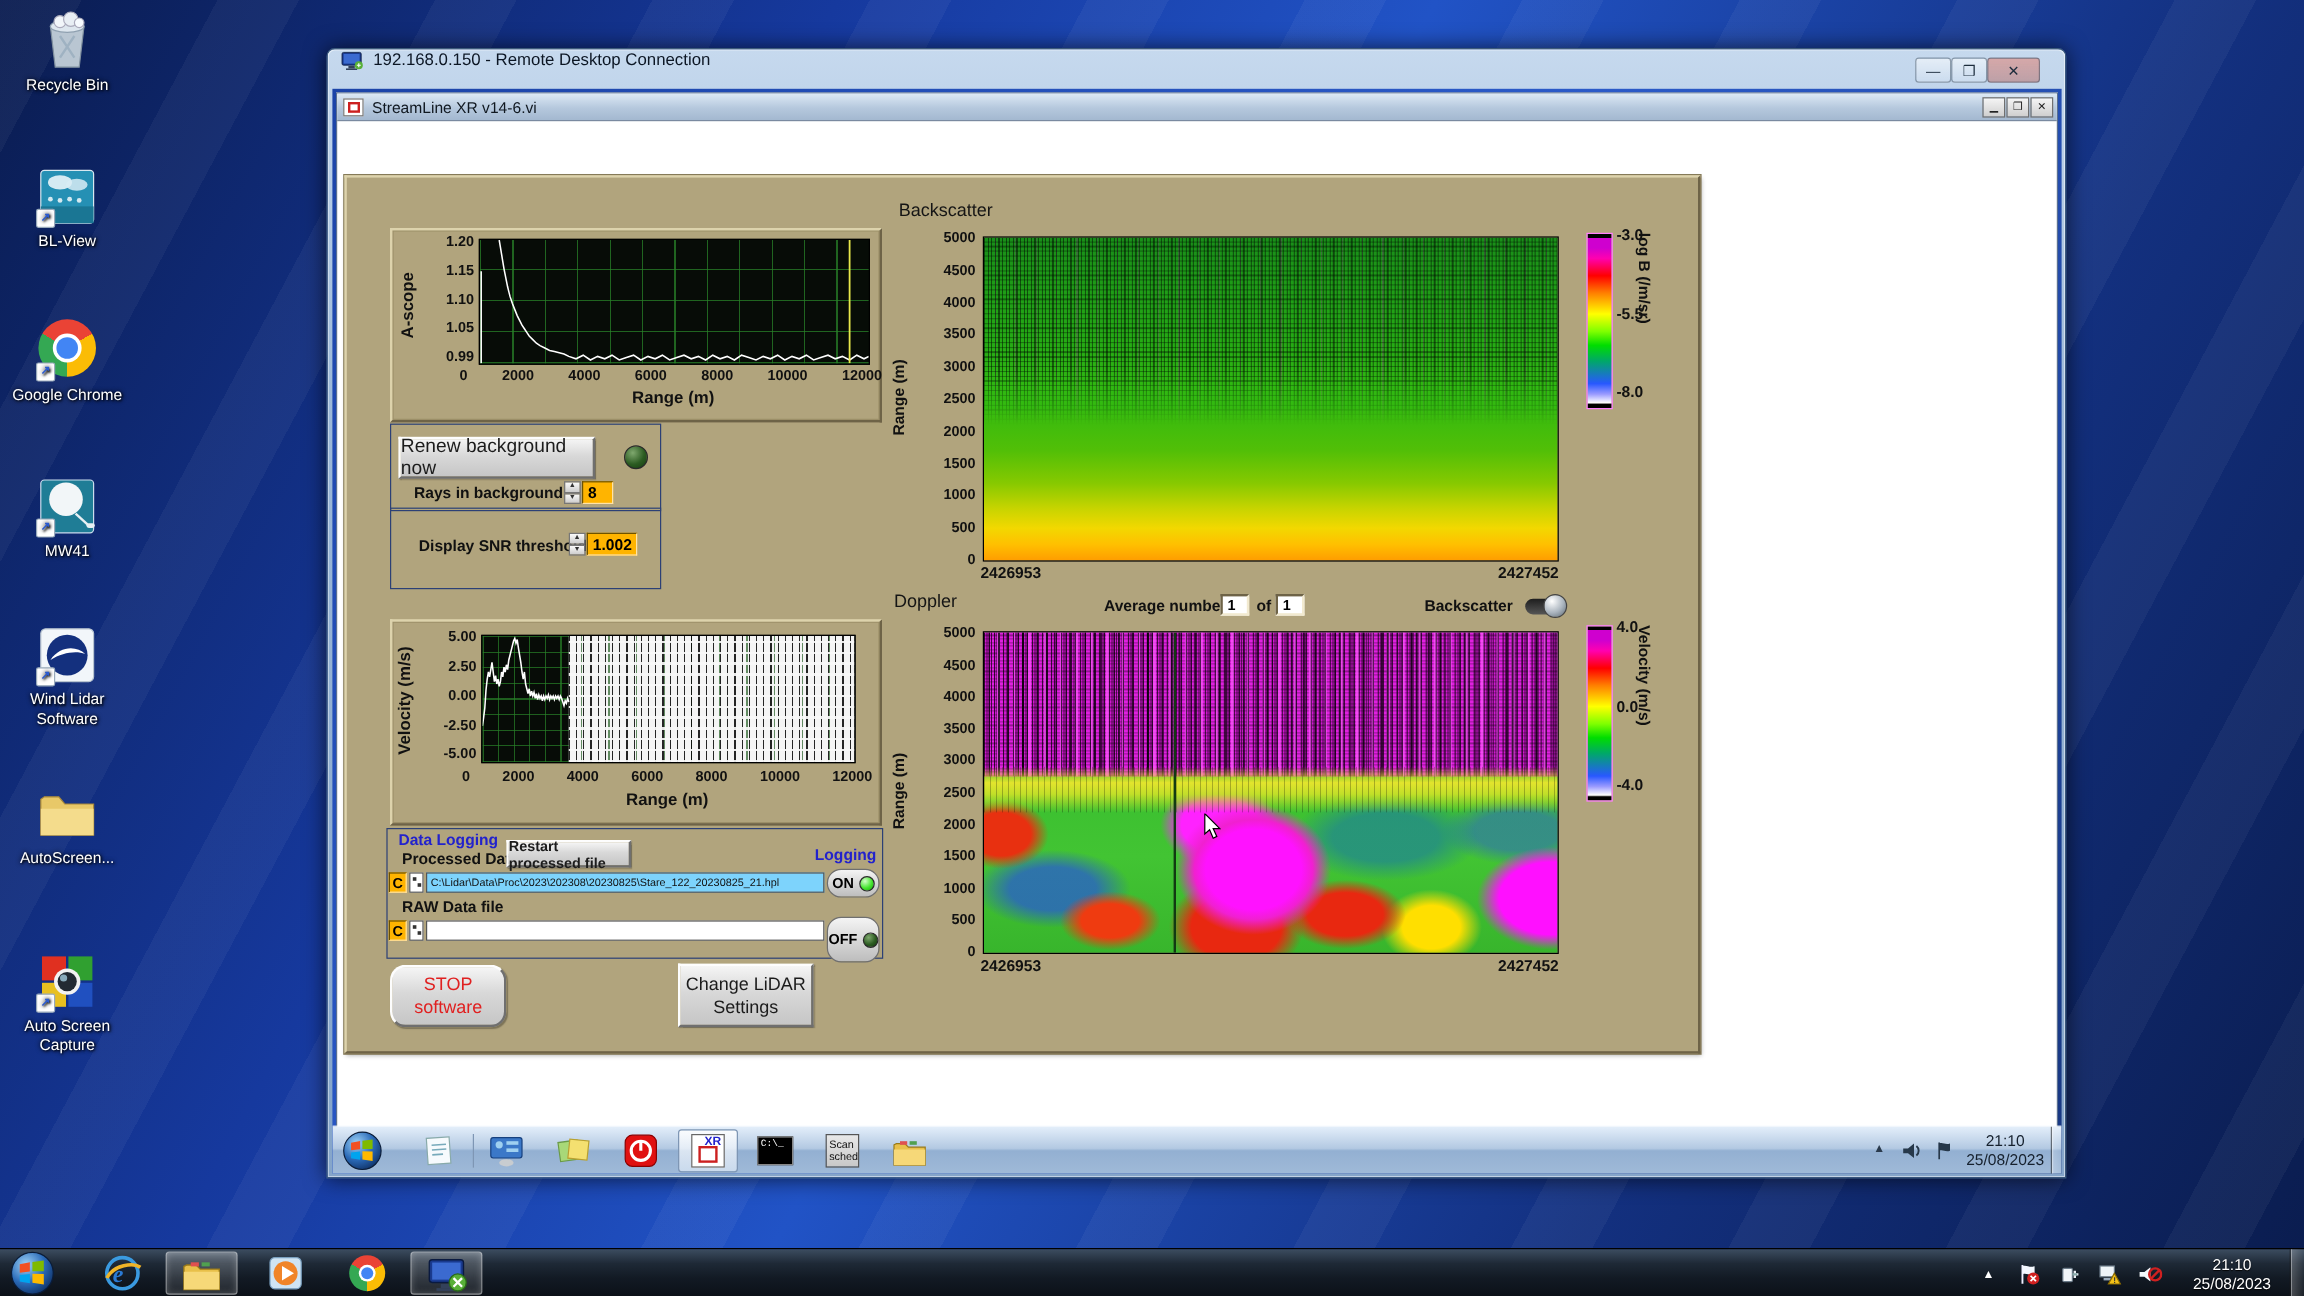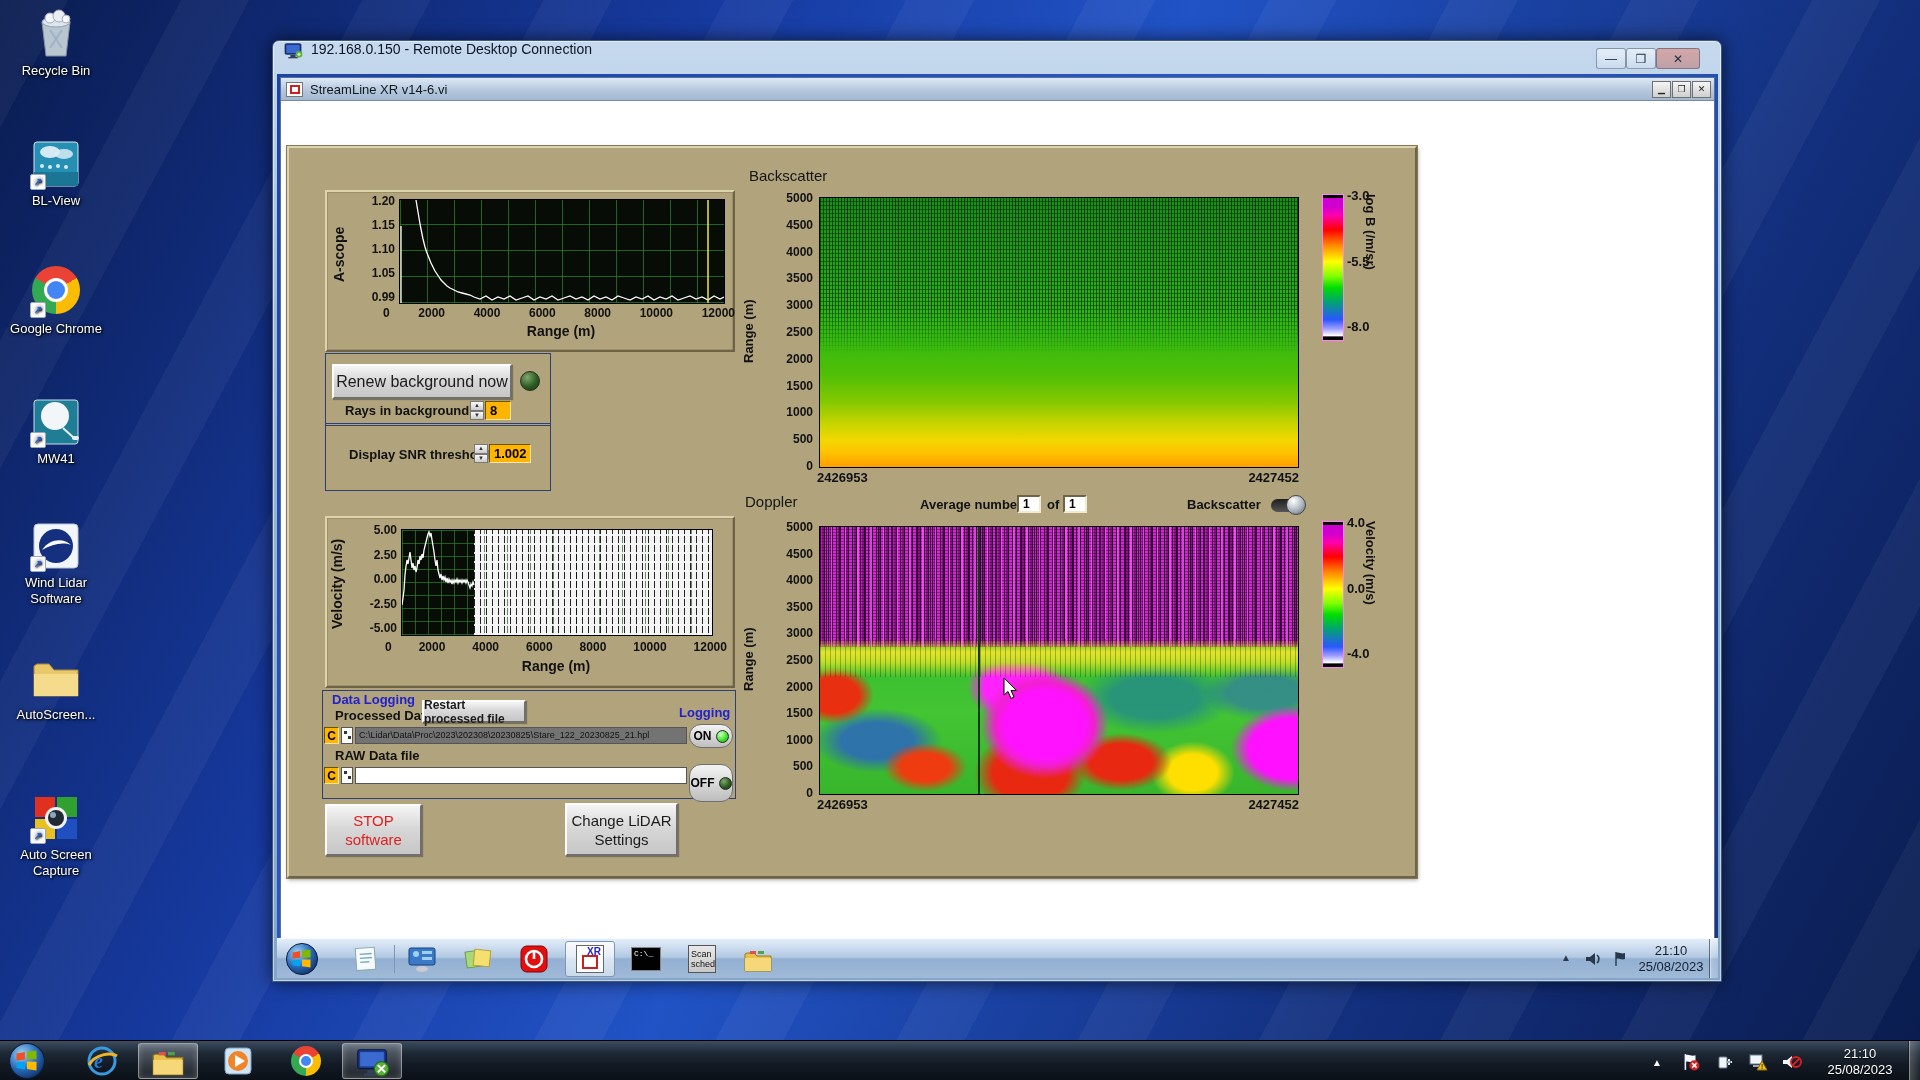--- a/index.html
+++ b/index.html
@@ -378,21 +378,21 @@
           </div>
           <div class="colorbar abs" style="left:1033px;top:46px;width:20px;height:145px;"></div>
           <div class="cbtickcol abs" style="left:1058px;top:40px;height:146px;">
               <span>-3.0</span>
               <span>-5.5</span>
               <span>-8.0</span>
             </div>
           <div class="cblab abs" style="left:1074px;top:46px;height:150px;">log B (/m/sr)</div>
 
           <div class="bluebox" style="left:36px;top:205px;width:224px;height:71px;">
-            <div class="btn3d" style="position:absolute;left:6px;top:10px;width:180px;height:35px;font-size:16px;">
+            <div class="btn3d" style="position:absolute;left:6px;top:10px;width:164px;height:35px;font-size:16px;">
               <span>Renew background now</span>
             </div>
             <div class="led led-off" style="position:absolute;left:194px;top:17px;width:20px;height:20px;"></div>
             <div class="blab abs" style="left:19px;top:49px;">Rays in background</div>
             <div class="spin abs" style="left:144px;top:47px;height:19px;">
                 <span>▲</span>
                 <span>▼</span>
               </div>
             <div class="ofield abs" style="left:159px;top:47px;width:26px;height:19px;">8</div>
           </div>
@@ -484,41 +484,41 @@
             <div class="btn3d" style="position:absolute;left:99px;top:9px;width:104px;height:23px;font-size:12px;font-weight:bold;">
               <span>Restart processed file</span>
             </div>
             <div class="bluelab abs" style="left:356px;top:14px;">Logging</div>
 
             <div class="ofield abs" style="left:1px;top:36px;width:15px;height:17px;justify-content:center;padding-left:0;font-size:12px;">C</div>
             <div class="abs" style="left:18px;top:36px;width:12px;height:17px;background:#fff;border:1px solid #555;box-sizing:border-box;">
               <i style="position:absolute;left:2px;top:3px;width:3px;height:3px;background:#333"></i>
               <i style="position:absolute;left:6px;top:8px;width:3px;height:3px;background:#333"></i>
             </div>
-            <div class="abs" style="left:32px;top:36px;width:332px;height:17px;background:#737373;border:1px solid #555;box-sizing:border-box;
+            <div class="abs" style="left:32px;top:36px;width:332px;height:17px;background:#7dd3fc;border:1px solid #555;box-sizing:border-box;
                  font-size:9px;line-height:15px;padding-left:3px;overflow:hidden;white-space:nowrap;color:#111;">C:\Lidar\Data\Proc\2023\202308\20230825\Stare_122_20230825_21.hpl</div>
             <div class="pillbtn" style="position:absolute;left:366px;top:33px;width:44px;height:24px;">
               <span>ON</span>
               <span class="led led-on" style="width:13px;height:13px;"></span>
             </div>
 
             <div class="blab abs" style="left:12px;top:57px;">RAW Data file</div>
             <div class="ofield abs" style="left:1px;top:76px;width:15px;height:17px;justify-content:center;padding-left:0;font-size:12px;">C</div>
             <div class="abs" style="left:18px;top:76px;width:12px;height:17px;background:#fff;border:1px solid #555;box-sizing:border-box;">
               <i style="position:absolute;left:2px;top:3px;width:3px;height:3px;background:#333"></i>
               <i style="position:absolute;left:6px;top:8px;width:3px;height:3px;background:#333"></i>
             </div>
             <div class="abs" style="left:32px;top:76px;width:332px;height:17px;background:#fff;border:1px solid #555;box-sizing:border-box;"></div>
             <div class="pillbtn" style="position:absolute;left:366px;top:73px;width:44px;height:38px;">
               <span>OFF</span>
               <span class="led led-off" style="width:13px;height:13px;"></span>
             </div>
           </div>
 
-          <div class="btn3d" style="position:absolute;left:36px;top:656px;width:97px;height:52px;flex-direction:column;font-size:15px;color:#e02020;line-height:19px;">
+          <div class="btn3d" style="position:absolute;left:36px;top:656px;width:97px;height:52px;flex-direction:column;font-size:15px;color:#e02020;line-height:19px;border-radius:13px;">
             <span>STOP</span>
             <span>software</span>
           </div>
           <div class="btn3d" style="position:absolute;left:276px;top:655px;width:113px;height:53px;flex-direction:column;font-size:15px;line-height:19px;">
             <span>Change LiDAR</span>
             <span>Settings</span>
           </div>
         </div>
       </div>
 

